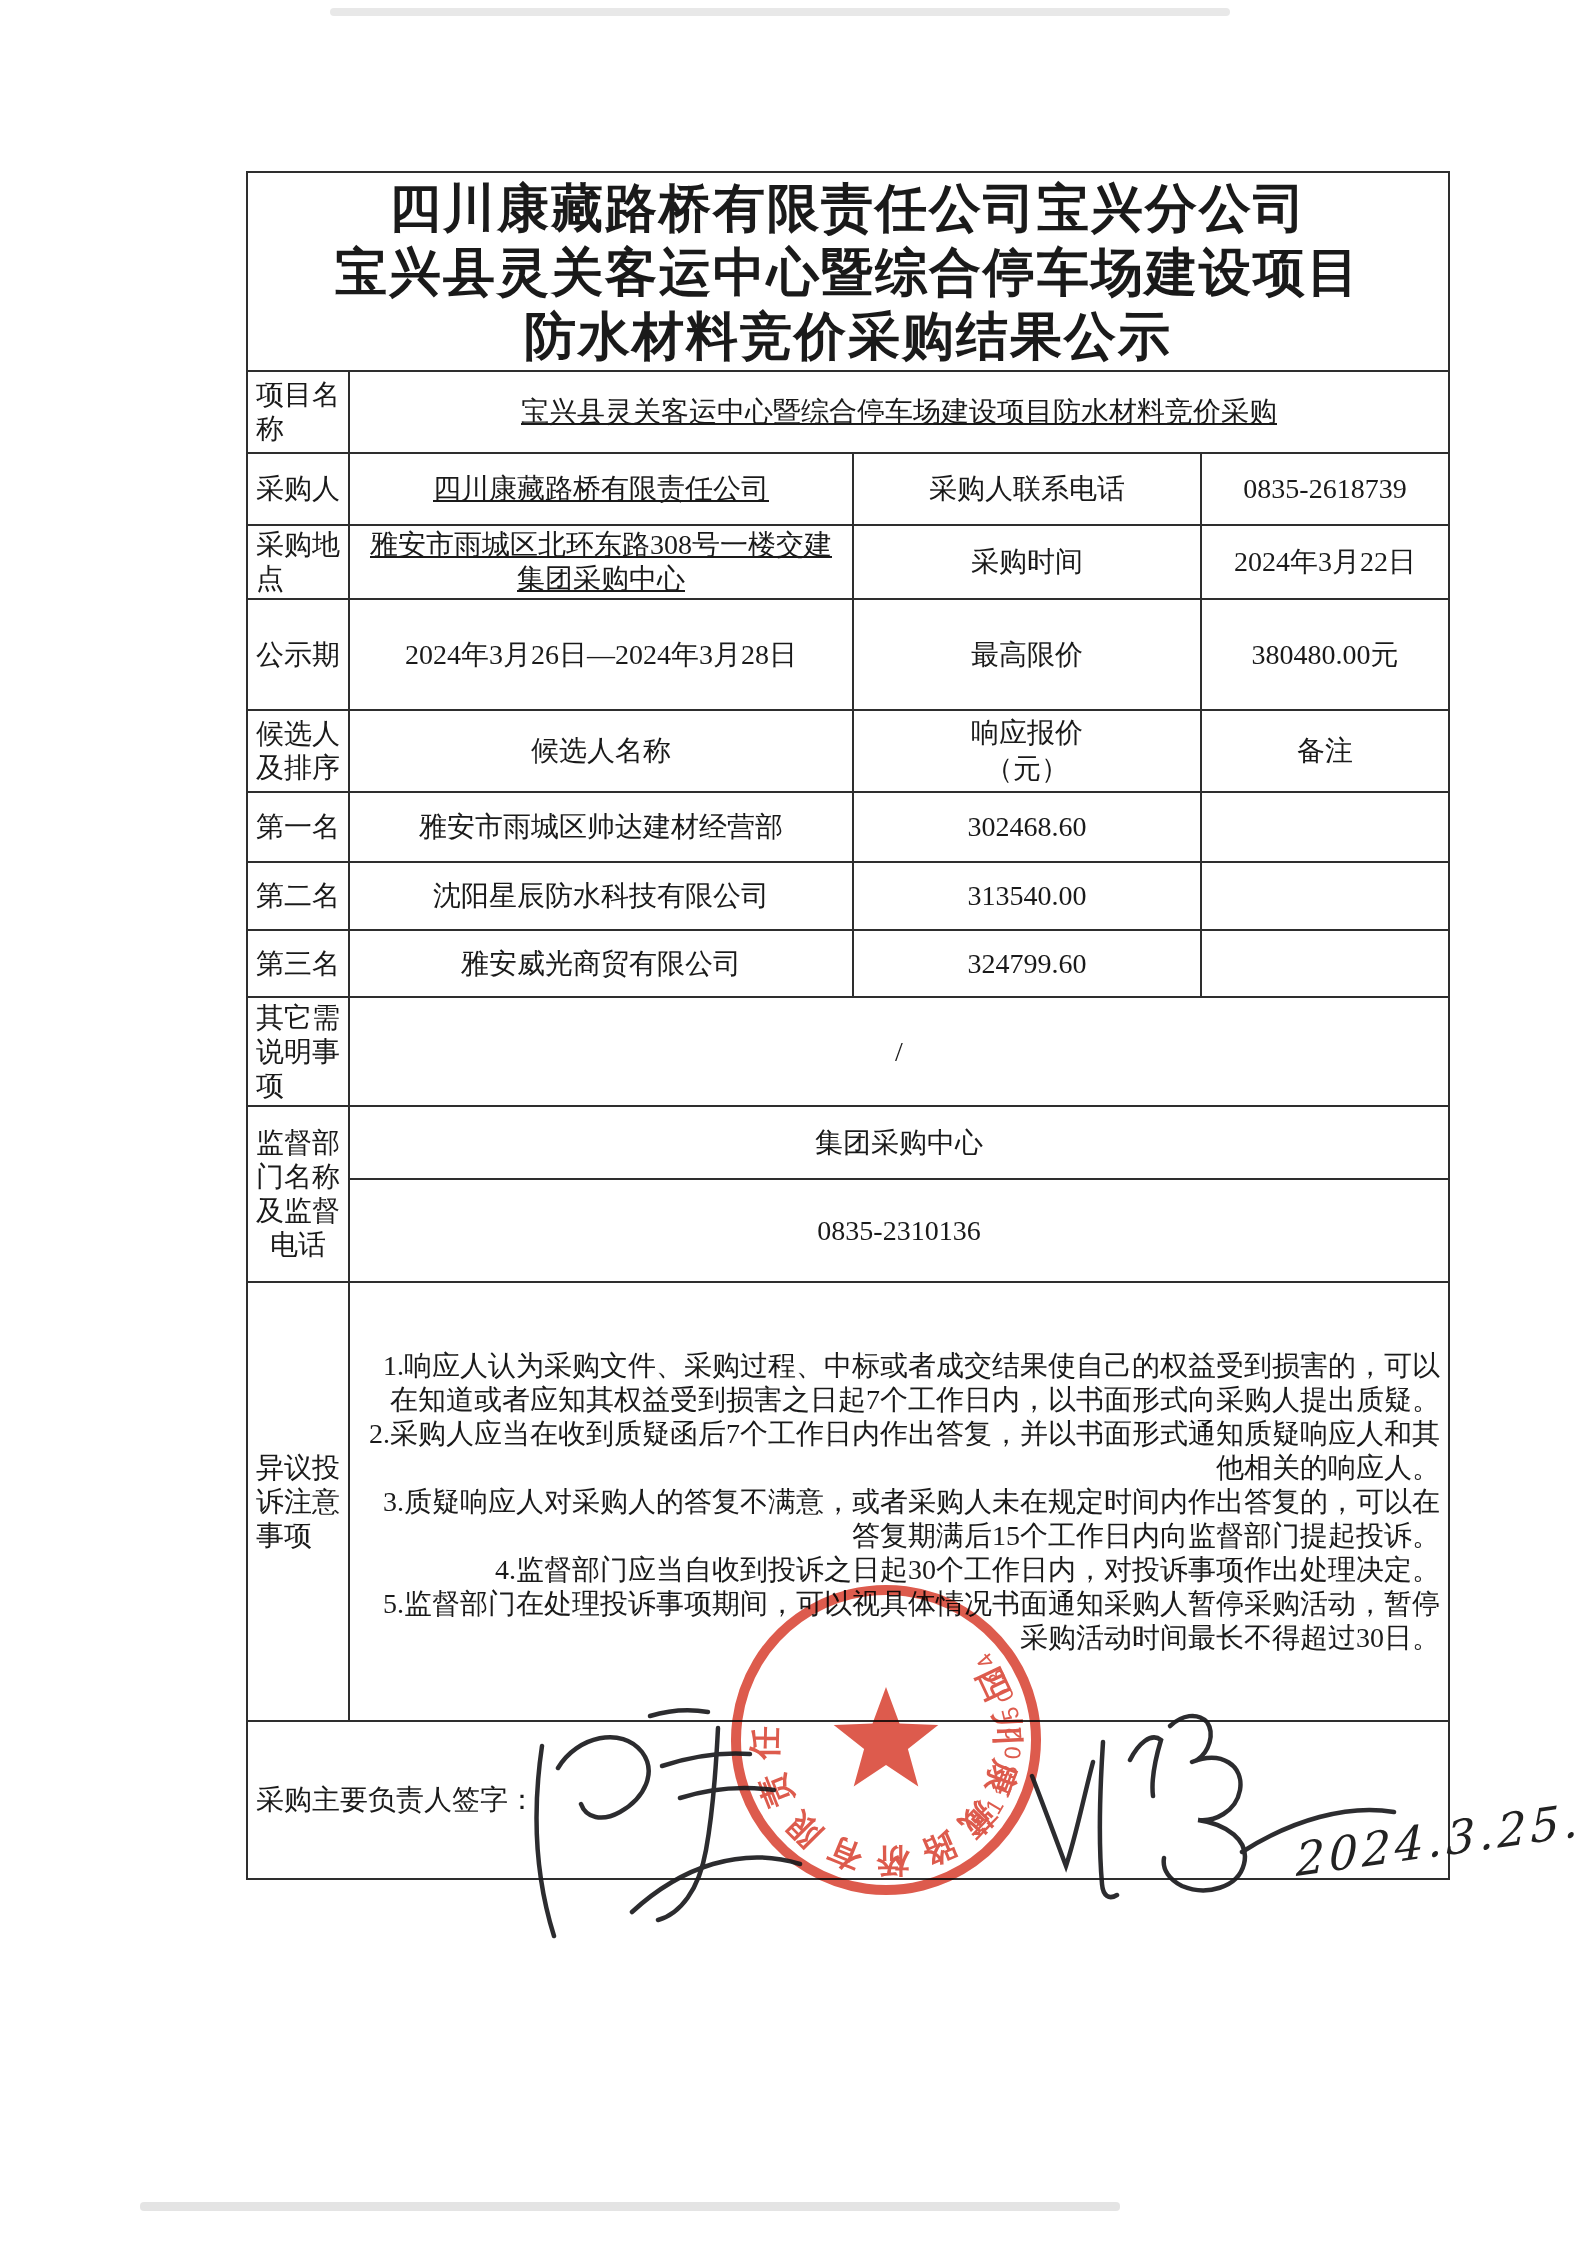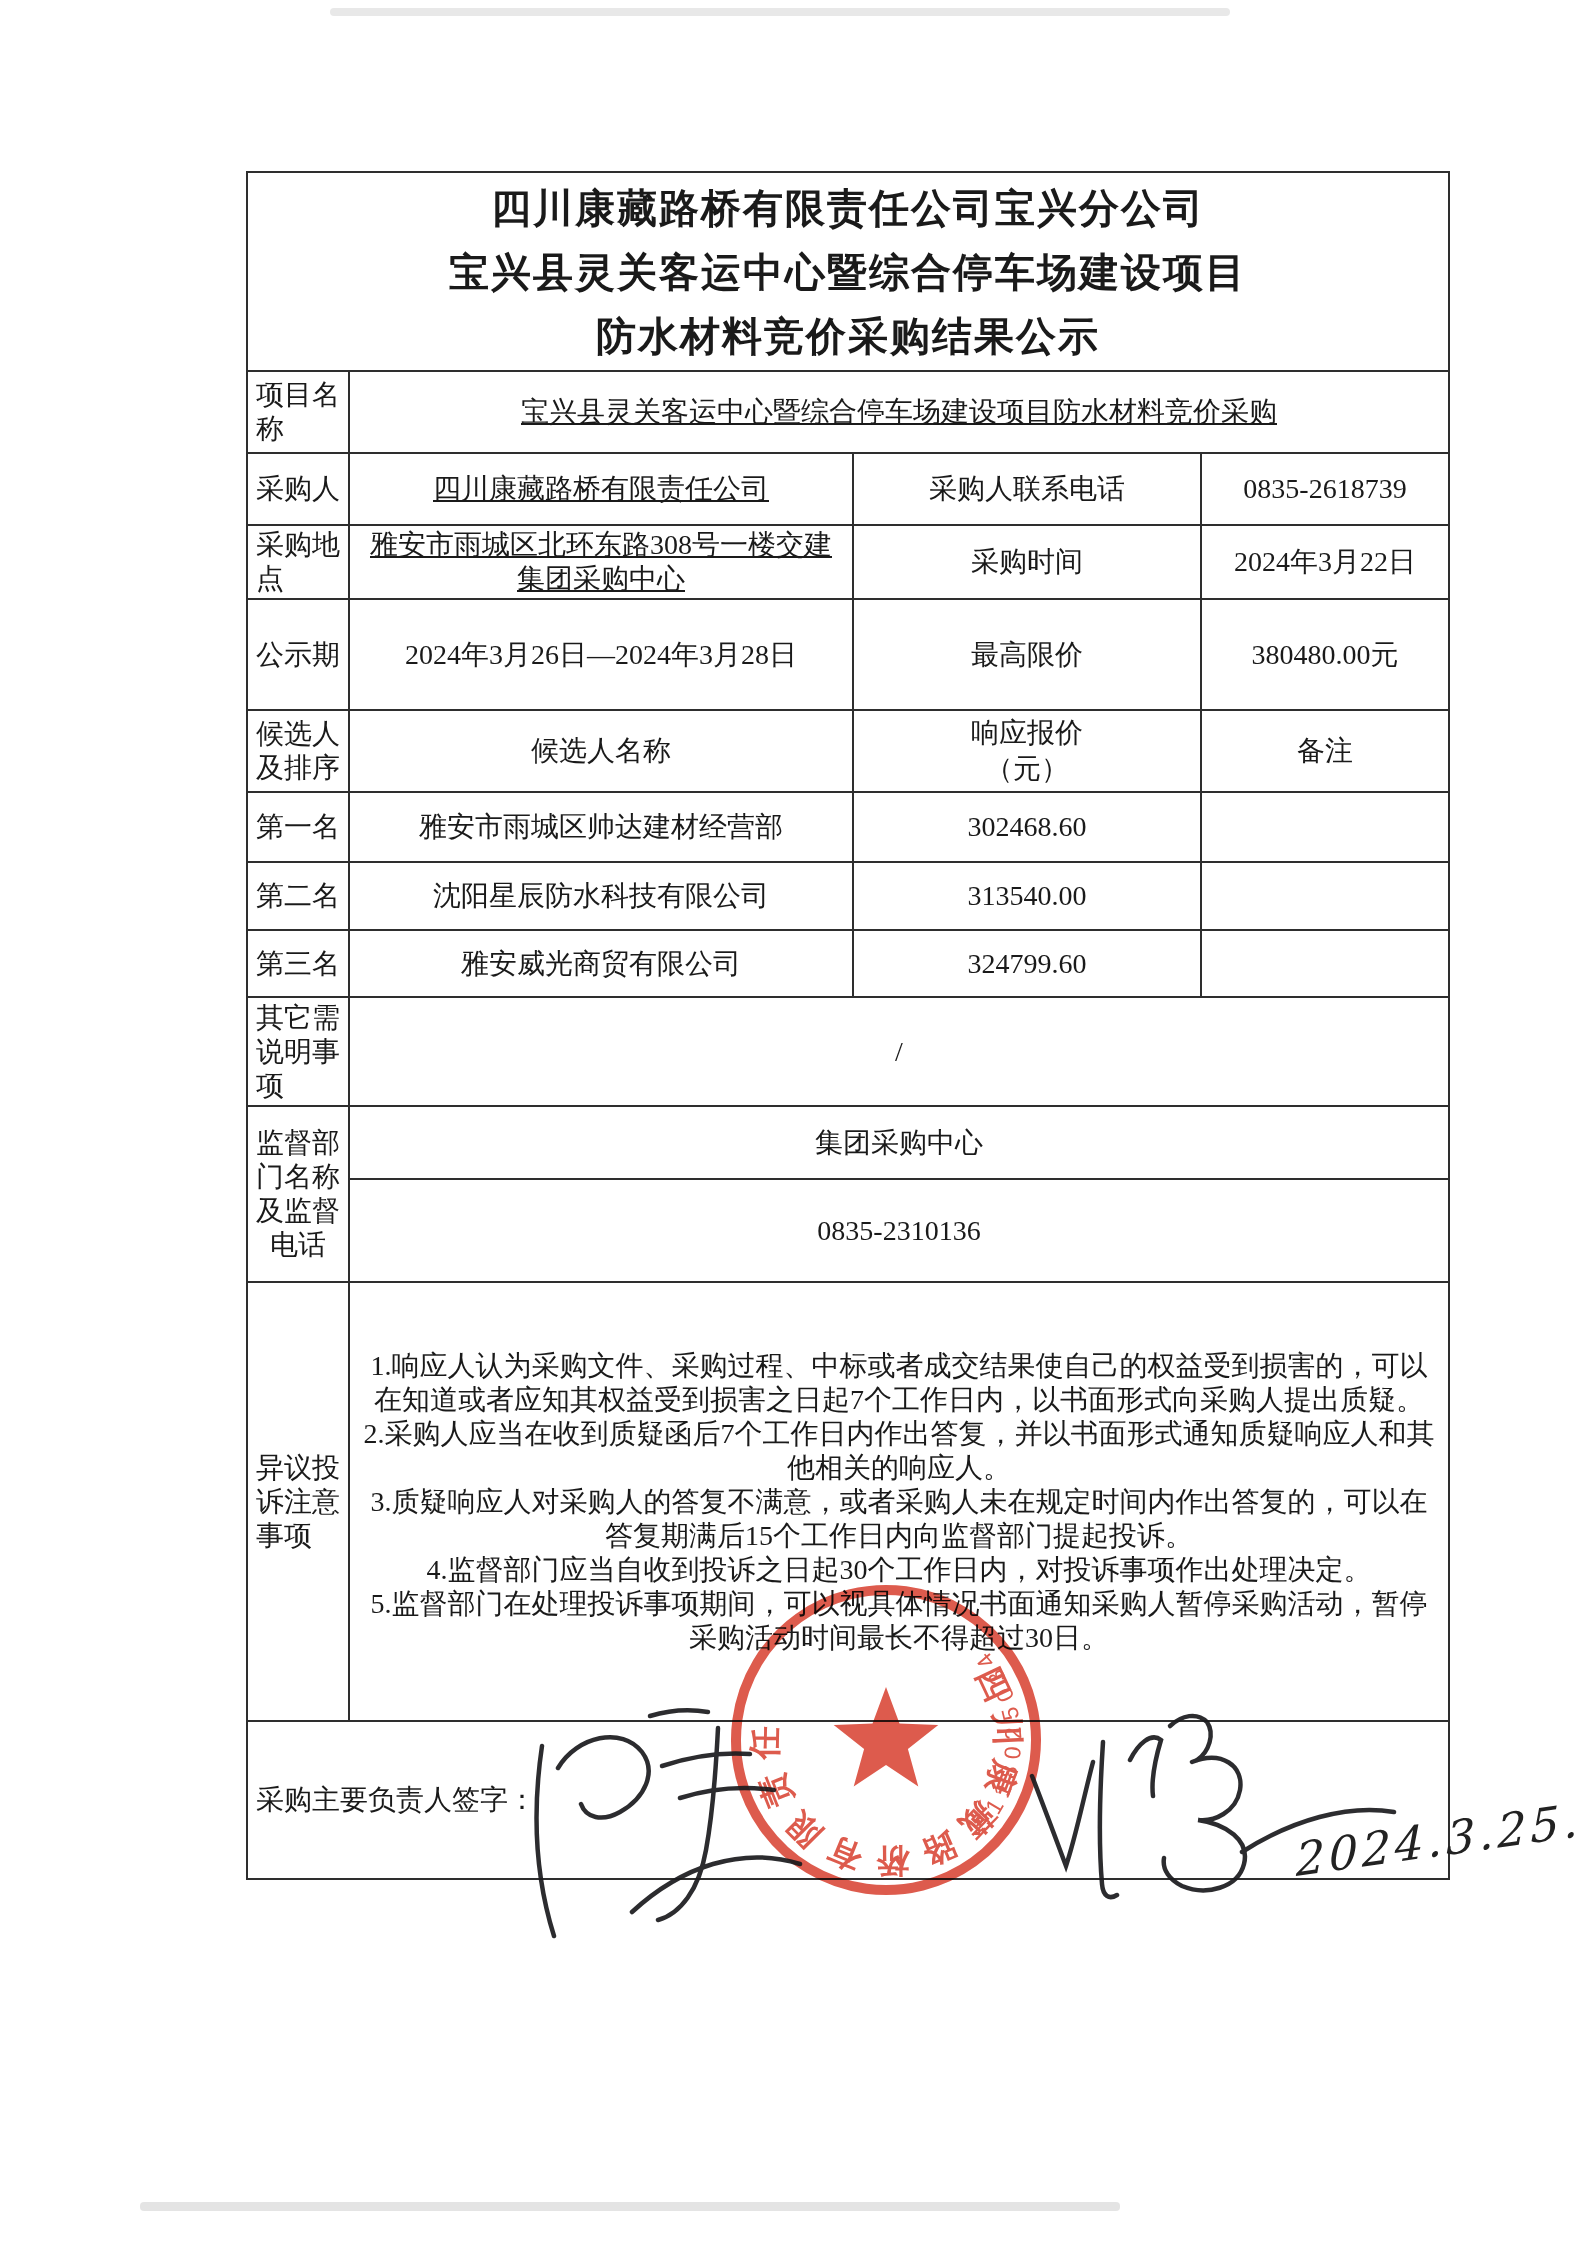--- a/index.html
+++ b/index.html
@@ -39,32 +39,32 @@
   .r-other   {height:109px;}
   .r-sup1    {height:73px;padding-left:29px;}
   .r-sup2    {height:103px;}
   .r-obj     {height:439px;}
   .r-sign    {height:158px;}
 
   td.title-cell{text-align:center;}
   .title-line{
     font-family:"Liberation Sans","DejaVu Sans",sans-serif;
     font-weight:bold;
-    font-size:40px;
+    font-size:52px;
     line-height:64px;
     letter-spacing:2px;
   }
   td.lab{ text-align:left; line-height:33px; padding:0 7px; }
   td.lab-c{ text-align:center; line-height:33px; padding:0 7px; }
   td.c{ text-align:center; }
   td.l{ text-align:center;text-decoration:underline; }
   td.loc-val{ line-height:36px; }
   .two-line div{ text-align:center; line-height:36px; }
   td.obj-cell{
-    text-align:center;
+    text-align:right;
     vertical-align:bottom;
     font-size:27px;
     line-height:34px;
     padding:0 14px 36px 10px;
   }
   td.sign-cell{
     vertical-align:middle;
     padding-left:12px;
     font-size:30px;
   }

